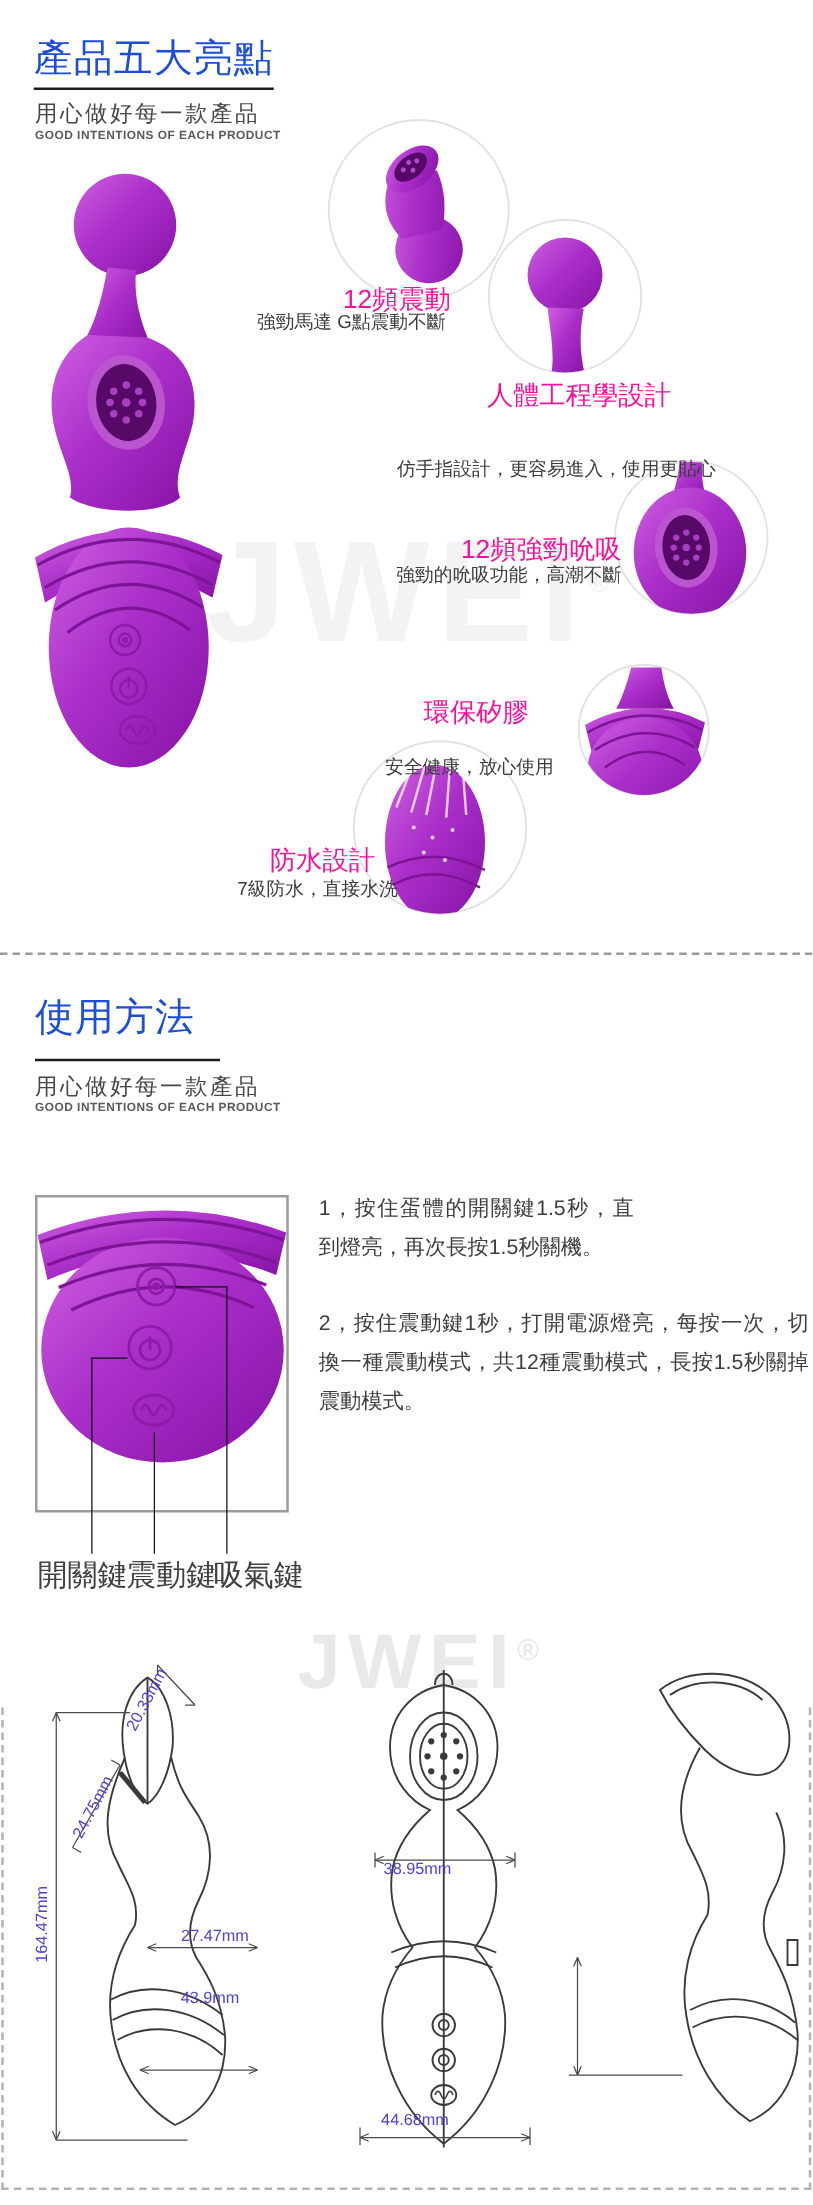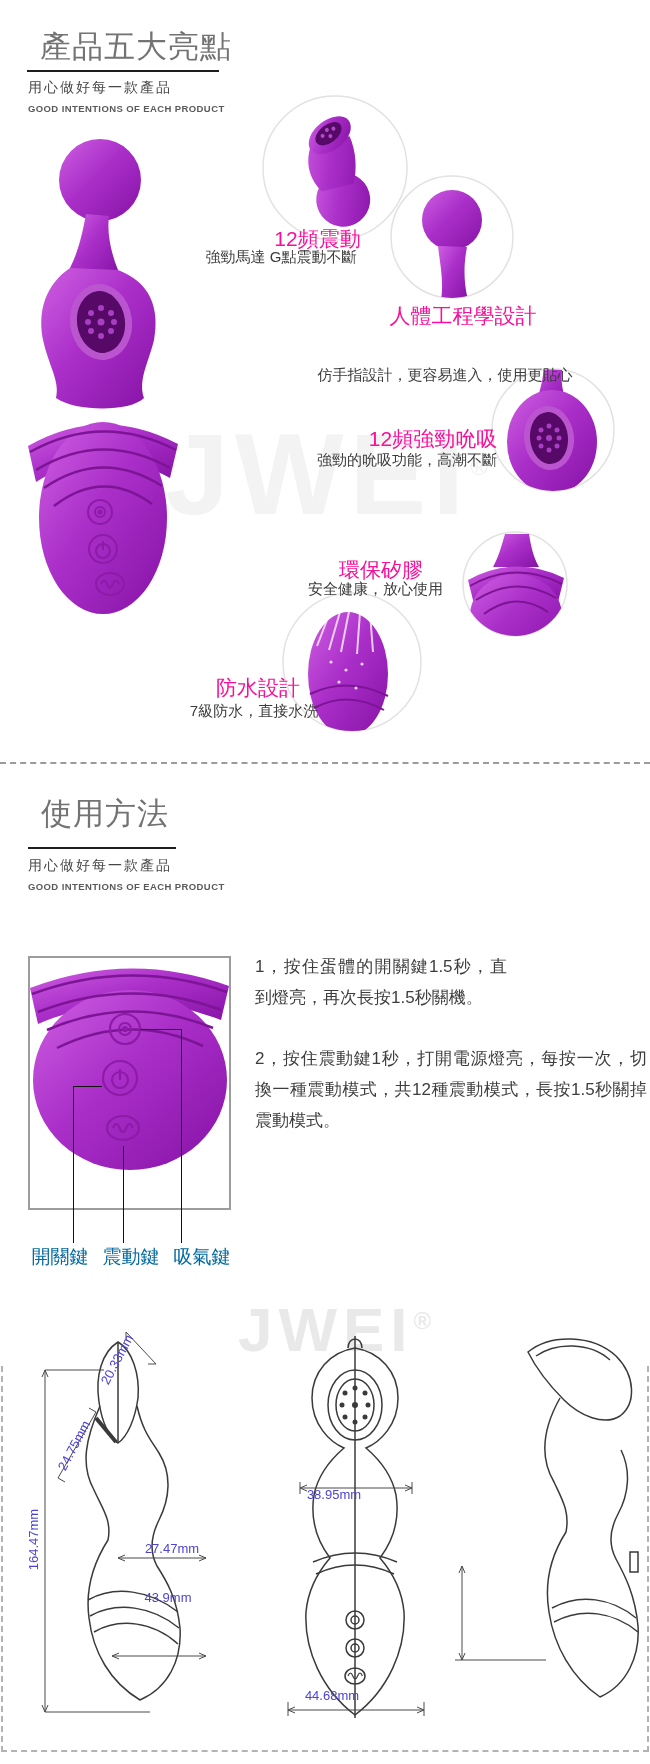--- a/index.html
+++ b/index.html
@@ -1,30 +1,30 @@
 <!DOCTYPE html>
 <html><head>
 <meta charset="utf-8">
 <style>
   html,body{margin:0;padding:0;background:#fff;}
   .page{position:relative;width:650px;height:1764px;background:#fff;overflow:hidden;
         font-family:"Liberation Sans","DejaVu Sans",sans-serif;}
   .abs{position:absolute;}
   
-  .sec-title{font-size:31px;color:#737373;letter-spacing:1px;white-space:nowrap;margin-left:13px;}
+  .sec-title{font-size:31px;color:#1d4ed8;letter-spacing:1px;white-space:nowrap;}
   .sec-underline{height:0;border-top:2px solid #1d1d1d;}
-  .sec-sub{font-size:14px;color:#474747;letter-spacing:2px;white-space:nowrap;}
+  .sec-sub{font-size:18px;color:#474747;letter-spacing:2px;white-space:nowrap;}
   .sec-sub-en{font-size:9.5px;font-weight:bold;color:#5a5a5a;letter-spacing:.4px;white-space:nowrap;}
   
   .hl-title{font-size:21px;color:#f80f9a;text-align:center;white-space:nowrap;}
   .hl-desc{font-size:15px;color:#3c3c3c;text-align:center;white-space:nowrap;}
   
   .use-box{width:199px;height:250px;border:2px solid #9c9c9c;background:#fff;overflow:hidden;}
   .conn{background:#111;}
-  .btn-label{font-size:19px;color:#0369a1;text-align:center;white-space:nowrap;}
+  .btn-label{font-size:24px;color:#404040;text-align:center;white-space:nowrap;}
   .step{font-size:17px;line-height:31px;color:#3d3d3d;text-align:justify;}
   
   .dim-label{font-size:13px;color:#4c43d7;text-align:center;white-space:nowrap;}
   .watermark{color:#f3f3f3;letter-spacing:6px;white-space:nowrap;font-weight:bold;}
   .watermark sup{font-size:24px;letter-spacing:0;}
   .wm2{color:#e9e9e9;}
   .divider{height:0;border-top:2px dashed #9b9b9b;}
   .dash-frame{border:2px dashed #b3b3b3;border-top:none;}
 </style>
 </head>
@@ -193,21 +193,21 @@
   <div class="abs hl-title" style="left:250px;top:225px;width:135px;">12頻震動</div>
   <div class="abs hl-desc" style="left:195px;top:248px;width:172px;">強勁馬達 G點震動不斷</div>
 
   <div class="abs hl-title" style="left:385px;top:302px;width:156px;">人體工程學設計</div>
   <div class="abs hl-desc" style="left:300px;top:329px;width:290px;margin-top:37px;">仿手指設計，更容易進入，使用更貼心</div>
 
   <div class="abs hl-title" style="left:368px;top:425px;width:130px;">12頻強勁吮吸</div>
   <div class="abs hl-desc" style="left:308px;top:451px;width:198px;">強勁的吮吸功能，高潮不斷</div>
 
   <div class="abs hl-title" style="left:338px;top:556px;width:86px;">環保矽膠</div>
-  <div class="abs hl-desc" style="left:298px;top:580px;width:155px;">安全健康，放心使用</div>
+  <div class="abs hl-desc" style="left:298px;top:604px;width:155px;">安全健康，放心使用</div>
 
   <div class="abs hl-title" style="left:215px;top:674px;width:86px;">防水設計</div>
   <div class="abs hl-desc" style="left:180px;top:702px;width:148px;">7級防水，直接水洗</div>
 
   <div class="abs divider" style="left:0;top:762px;width:650px;"></div>
 
   <div class="abs sec-title" style="left:28px;top:793px;">使用方法</div>
   <div class="abs sec-underline" style="left:28px;top:847px;width:148px;"></div>
   <div class="abs sec-sub" style="left:28px;top:857px;">用心做好每一款產品</div>
   <div class="abs sec-sub-en" style="left:28px;top:881px;">GOOD INTENTIONS OF EACH PRODUCT</div>

